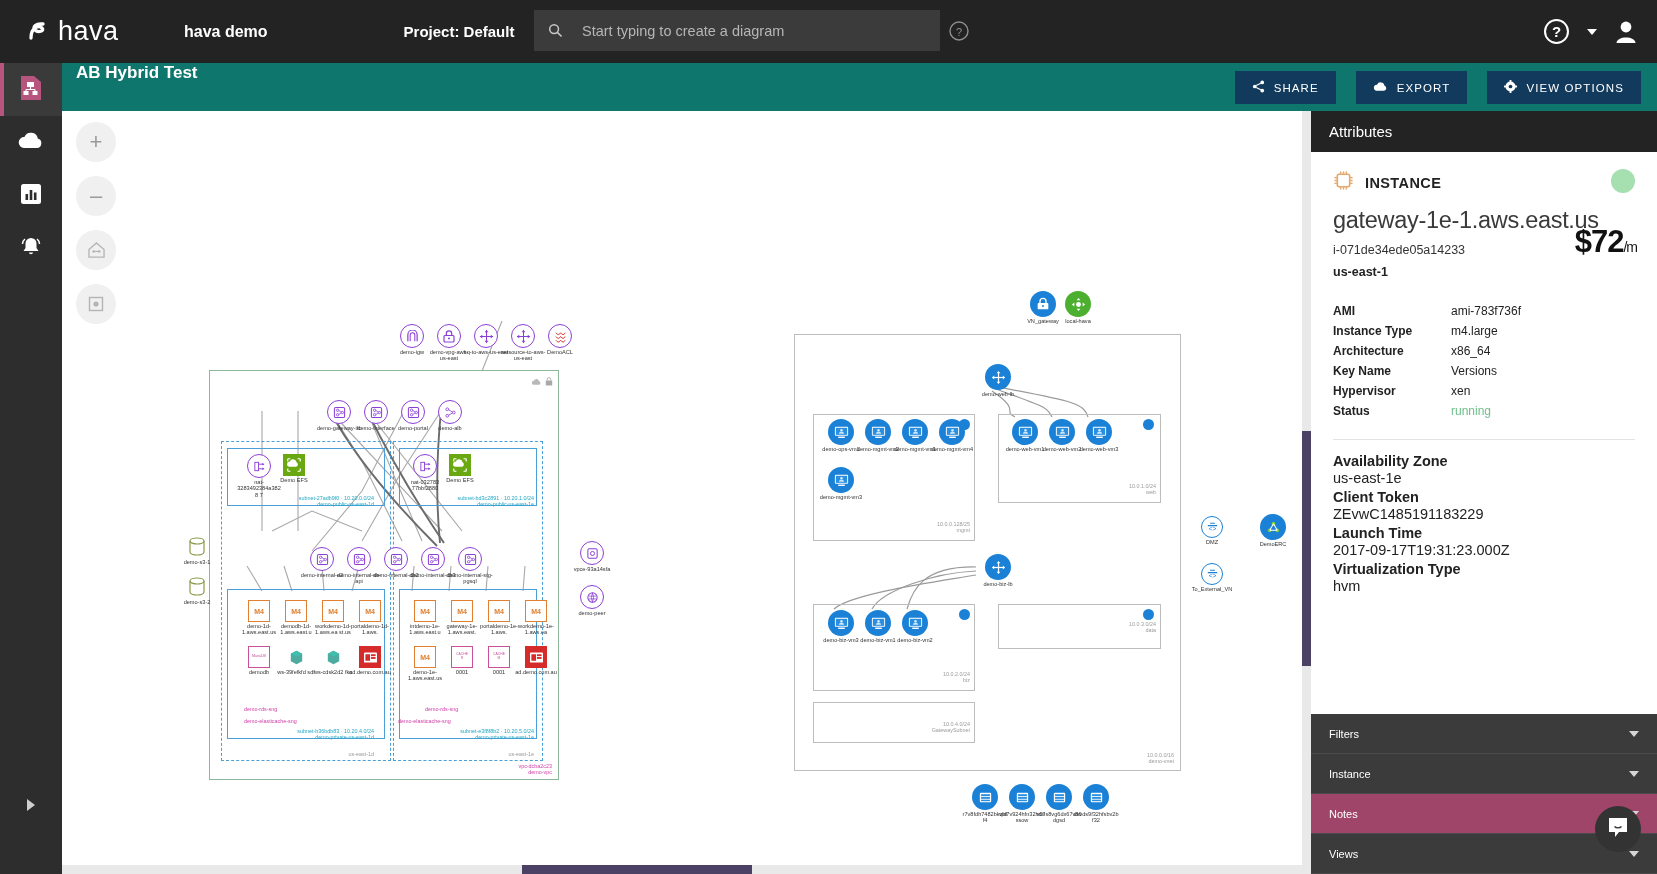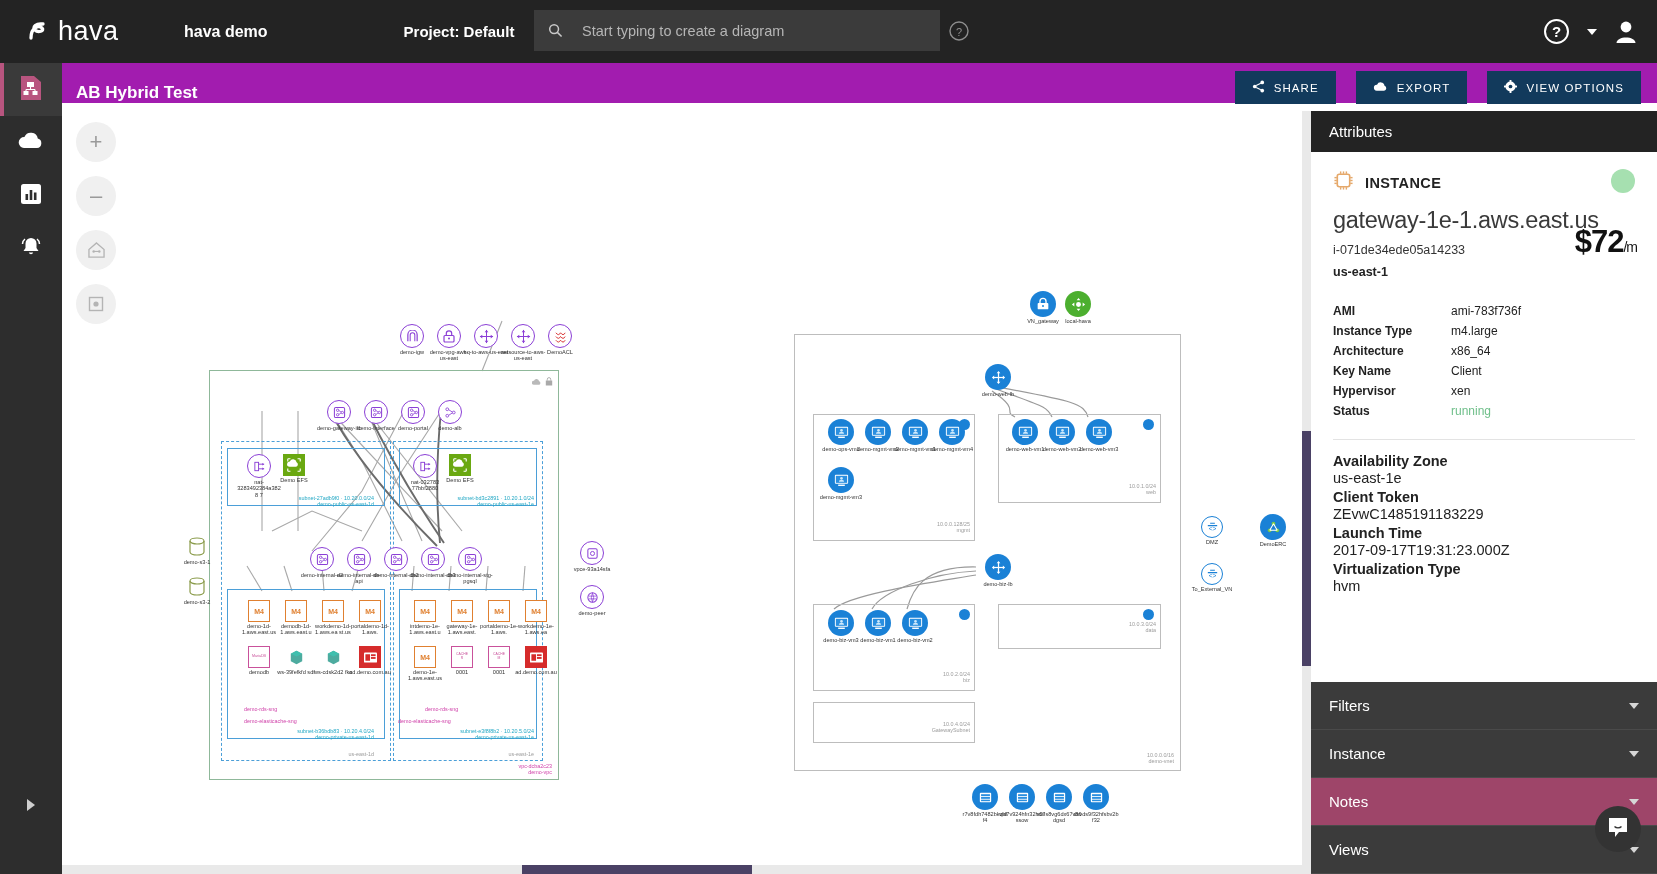--- a/index.html
+++ b/index.html
@@ -51,22 +51,22 @@
   .rail-item { position:relative; width:62px; height:53px; display:flex; align-items:center; justify-content:center; }
   .rail-item.active::before {
     content:""; position:absolute; left:0; top:0; width:4px; height:53px; background:#b8557f;
   }
   .rail-item.active { background:#3a3a3a; }
   .rail-expand { position:absolute; left:0; bottom:48px; width:62px; height:42px; display:flex; align-items:center; justify-content:center; }
   .tri-right { width:0;height:0;border-top:6px solid transparent;border-bottom:6px solid transparent;border-left:8px solid #cfcfcf; }
 
   
   .diagram-header {
-    position:absolute; left:62px; top:63px; width:1595px; height:40px; background:#a21caf;
-    display:flex; align-items:flex-end;
+    position:absolute; left:62px; top:63px; width:1595px; height:48px; background:#0f766e;
+    display:flex; align-items:flex-start;
   }
   .diagram-title { color:#fff; font-size:17px; font-weight:bold; margin-left:14px; }
   .hdr-btns { position:absolute; right:16px; top:8px; display:flex; gap:20px; }
   .hdr-btn {
     height:33px; background:#123a5c; color:#fff; display:flex; align-items:center; gap:9px;
     padding:0 17px; font-size:11.5px; letter-spacing:1.1px; cursor:pointer; border:none;
     font-family:"Liberation Sans",sans-serif;
   }
 
   
@@ -109,22 +109,22 @@
   .kv-table td.k { font-weight:bold; width:118px; }
   .kv-table td.v.running { color:#6fbf8a; }
   .hr { margin:18px 0 0 0; border-top:1px solid #e3e3e3; }
   .stack-list { margin-top:13px; }
   .stack-item { margin-bottom:3px; }
   .stack-key { font-size:14.5px; font-weight:bold; color:#222; }
   .stack-val { font-size:14.5px; color:#222; margin-top:1px; }
 
   .accordion { position:absolute; left:0; bottom:0; width:346px; }
   .acc-row {
-    height:48px; background:#3b3b3b; color:#fff; display:flex; align-items:center; justify-content:space-between;
-    padding:0 18px; font-size:15px; border-bottom:1px solid #4a4a4a; cursor:pointer;
+    height:40px; background:#3b3b3b; color:#fff; display:flex; align-items:center; justify-content:space-between;
+    padding:0 18px; font-size:11px; border-bottom:1px solid #4a4a4a; cursor:pointer;
   }
   .acc-row.notes { background:#9e4569; }
   .acc-caret { width:0;height:0;border-left:5px solid transparent;border-right:5px solid transparent;border-top:6px solid #d6d6d6; }
 
   .chat-bubble {
     position:absolute; right:16px; bottom:22px; width:46px;height:46px;border-radius:50%;
     background:#333; display:flex; align-items:center; justify-content:center; cursor:pointer; z-index:20;
   }
 
   
@@ -1112,21 +1112,21 @@
             <tr>
               <td class="k">Instance Type</td>
               <td class="v">m4.large</td>
             </tr>
             <tr>
               <td class="k">Architecture</td>
               <td class="v">x86_64</td>
             </tr>
             <tr>
               <td class="k">Key Name</td>
-              <td class="v">Client</td>
+              <td class="v">Versions</td>
             </tr>
             <tr>
               <td class="k">Hypervisor</td>
               <td class="v">xen</td>
             </tr>
             <tr>
               <td class="k">Status</td>
               <td class="v running">running</td>
             </tr>
           </tbody>

